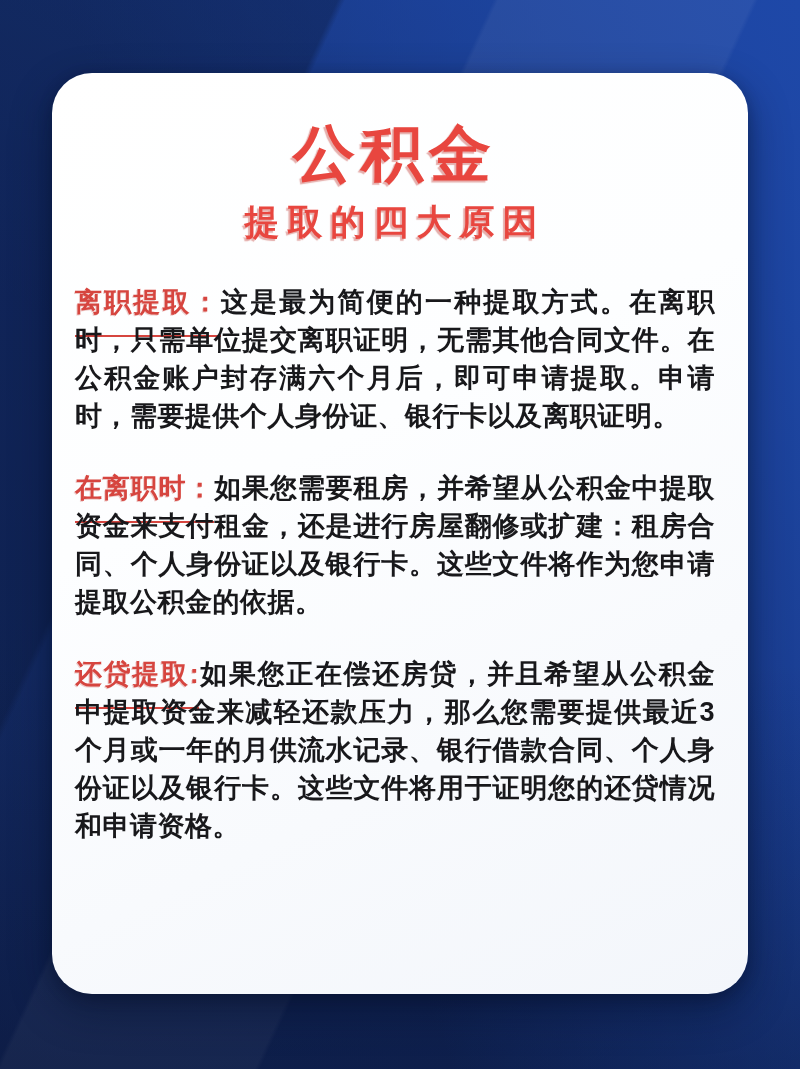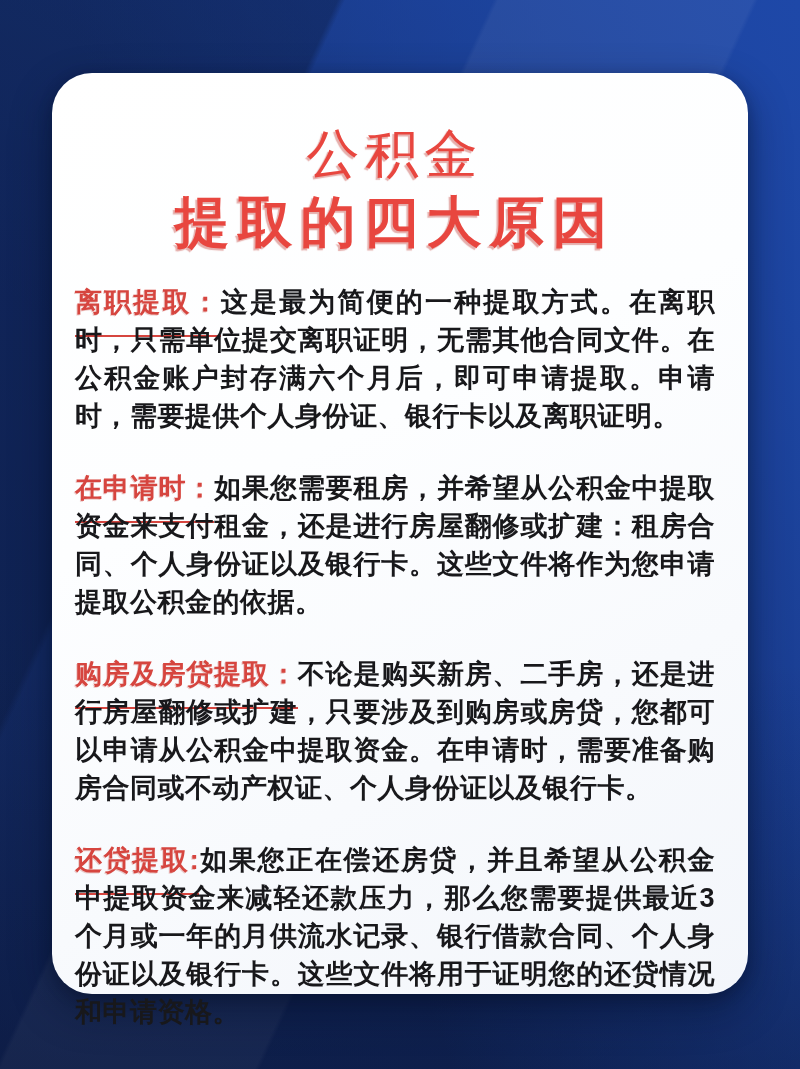--- a/index.html
+++ b/index.html
@@ -38,31 +38,31 @@
     padding: 44px 33px 0 23px;
   }
 
   .title-block {
     text-align: center;
     margin-bottom: 30px;
   }
 
   .title-line1 {
     display: block;
-    font-size: 53px;
+    font-size: 62px;
     line-height: 74px;
-    font-weight: 400;
+    font-weight: 700;
     letter-spacing: 6px;
     color: #e8463f;
     text-shadow: -2px 2px 1px rgba(193, 54, 48, 0.4);
   }
 
   .title-line2 {
     display: block;
-    font-size: 55px;
+    font-size: 35px;
     line-height: 62px;
     font-weight: 900;
     letter-spacing: 8px;
     color: #e8463f;
     text-shadow: -2px 2px 1px rgba(193, 54, 48, 0.4);
   }
 
   .section {
     font-size: 27px;
     line-height: 38px;
@@ -87,20 +87,19 @@
 <div class="backdrop">
   <div class="card">
 
     <div class="title-block">
       <span class="title-line1">公积金</span>
       <span class="title-line2">提取的四大原因</span>
     </div>
 
     <p class="section"><span class="section-heading">离职提取：</span><span>这是最为简便的一种提取方式。在离职时，只需单位提交离职证明，无需其他合同文件。在公积金账户封存满六个月后，即可申请提取。申请时，需要提供个人身份证、银行卡以及离职证明。</span></p>
 
-    <p class="section"><span class="section-heading">在申请时：</span><span>如果您需要租房，并希望从公积金中提取资金来支付租金，还是进行房屋翻修或扩建：租房合同、个人身份证以及银行卡。这些文件将作为您申请提取公积金的依据。</span></p>
+    <p class="section"><span class="section-heading">在离职时：</span><span>如果您需要租房，并希望从公积金中提取资金来支付租金，还是进行房屋翻修或扩建：租房合同、个人身份证以及银行卡。这些文件将作为您申请提取公积金的依据。</span></p>
 
-    <p class="section"><span class="section-heading">购房及房贷提取：</span><span>不论是购买新房、二手房，还是进行房屋翻修或扩建，只要涉及到购房或房贷，您都可以申请从公积金中提取资金。在申请时，需要准备购房合同或不动产权证、个人身份证以及银行卡。</span></p>
 
     <p class="section"><span class="section-heading">还贷提取:</span><span>如果您正在偿还房贷，并且希望从公积金中提取资金来减轻还款压力，那么您需要提供最近3个月或一年的月供流水记录、银行借款合同、个人身份证以及银行卡。这些文件将用于证明您的还贷情况和申请资格。</span></p>
 
   </div>
 </div>
 
 </body></html>

